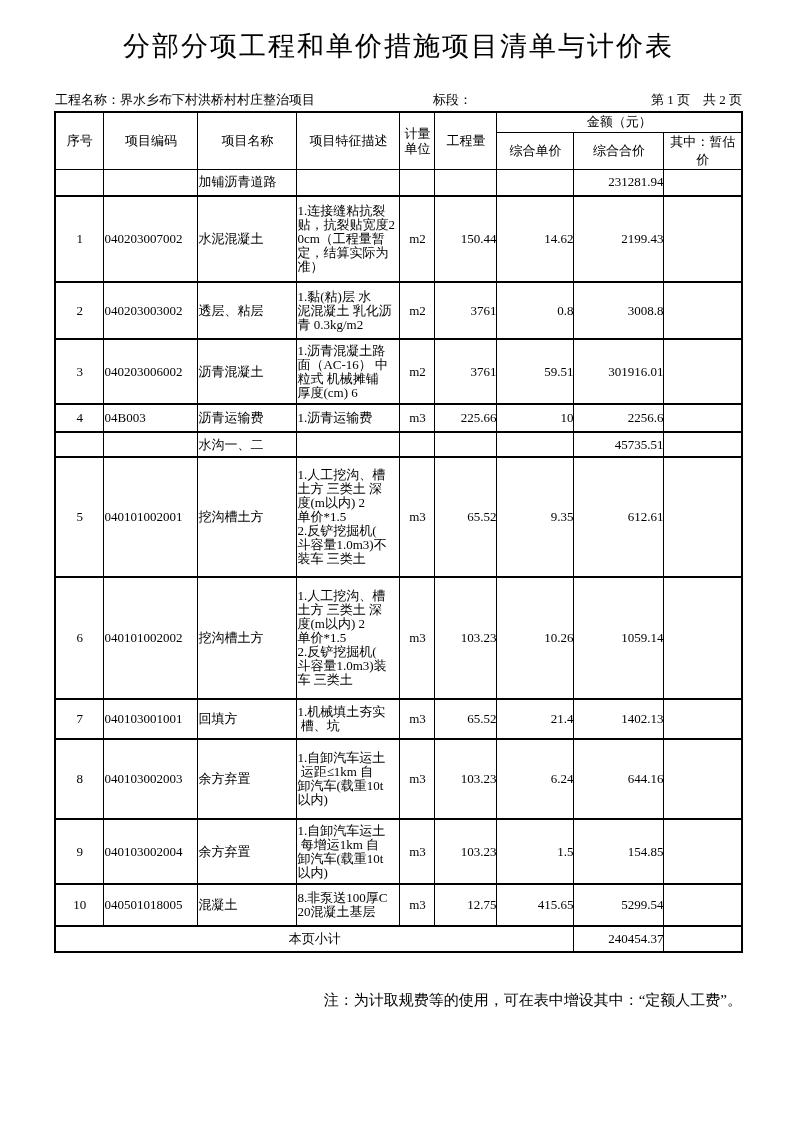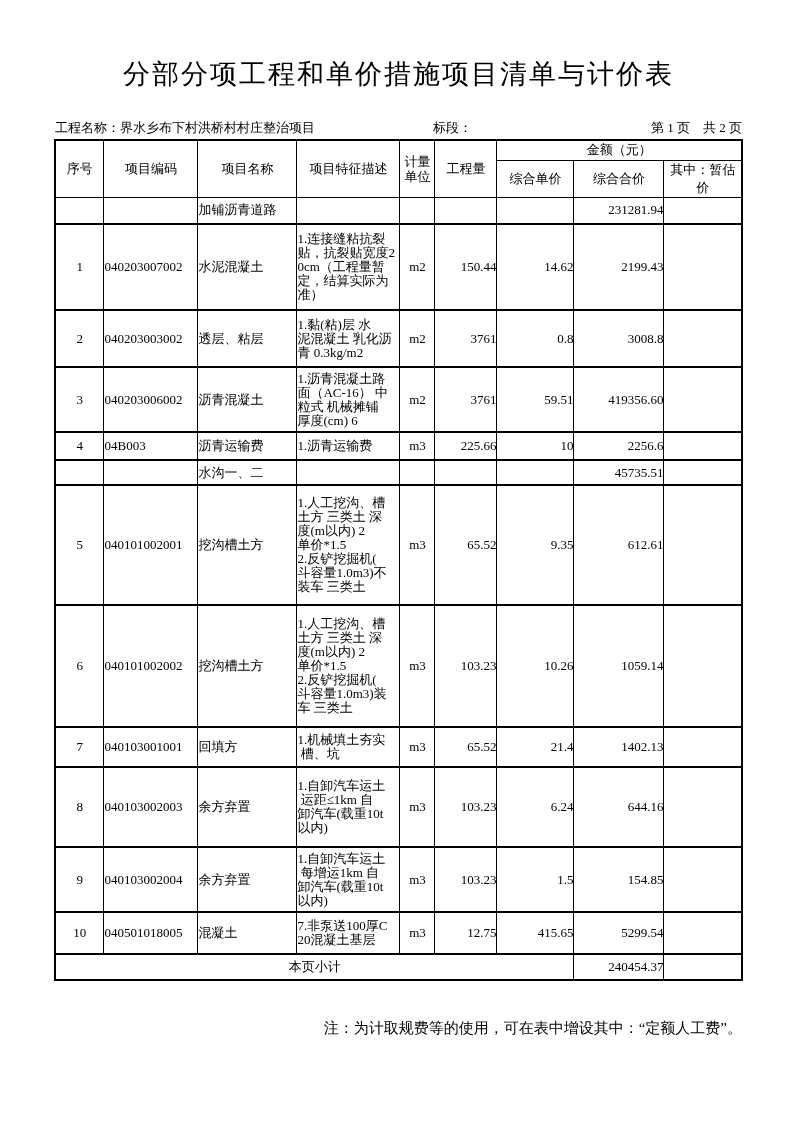--- a/index.html
+++ b/index.html
@@ -6,21 +6,21 @@
   html,body { background:#ffffff; }
   .page {
     position:relative;
     width:797px; height:1125px;
     background:#ffffff;
     color:#000;
     font-family:"Liberation Serif","DejaVu Serif",serif;
     overflow:hidden;
   }
   .title {
-    padding-top:56px;
+    padding-top:28px;
     text-align:center;
     font-size:27px;
     letter-spacing:2px;
     white-space:nowrap;
   }
   .info-row {
     width:687px;
     margin:25px auto 0;
     height:20px;
     display:flex;
@@ -161,21 +161,21 @@
       <td class="c">3</td>
       <td class="code">040203006002</td>
       <td class="l">沥青混凝土</td>
       <td class="desc">1.沥青混凝土路
 面（AC-16） 中
 粒式 机械摊铺
 厚度(cm) 6</td>
       <td class="c">m2</td>
       <td class="r">3761</td>
       <td class="r">59.51</td>
-      <td class="r">419356.60</td>
+      <td class="r">301916.01</td>
       <td></td>
     </tr>
 
     <tr style="height:28px" class="rt">
       <td class="c">4</td>
       <td class="code">04B003</td>
       <td class="l">沥青运输费</td>
       <td class="desc">1.沥青运输费</td>
       <td class="c">m3</td>
       <td class="r">225.66</td>
@@ -272,21 +272,21 @@
       <td class="r">103.23</td>
       <td class="r">1.5</td>
       <td class="r">154.85</td>
       <td></td>
     </tr>
 
     <tr style="height:42px" class="rt">
       <td class="c">10</td>
       <td class="code">040501018005</td>
       <td class="l">混凝土</td>
-      <td class="desc">7.非泵送100厚C
+      <td class="desc">8.非泵送100厚C
 20混凝土基层</td>
       <td class="c">m3</td>
       <td class="r">12.75</td>
       <td class="r">415.65</td>
       <td class="r">5299.54</td>
       <td></td>
     </tr>
 
     <tr style="height:26px" class="rt">
       <td colspan="7" class="c">本页小计</td>

